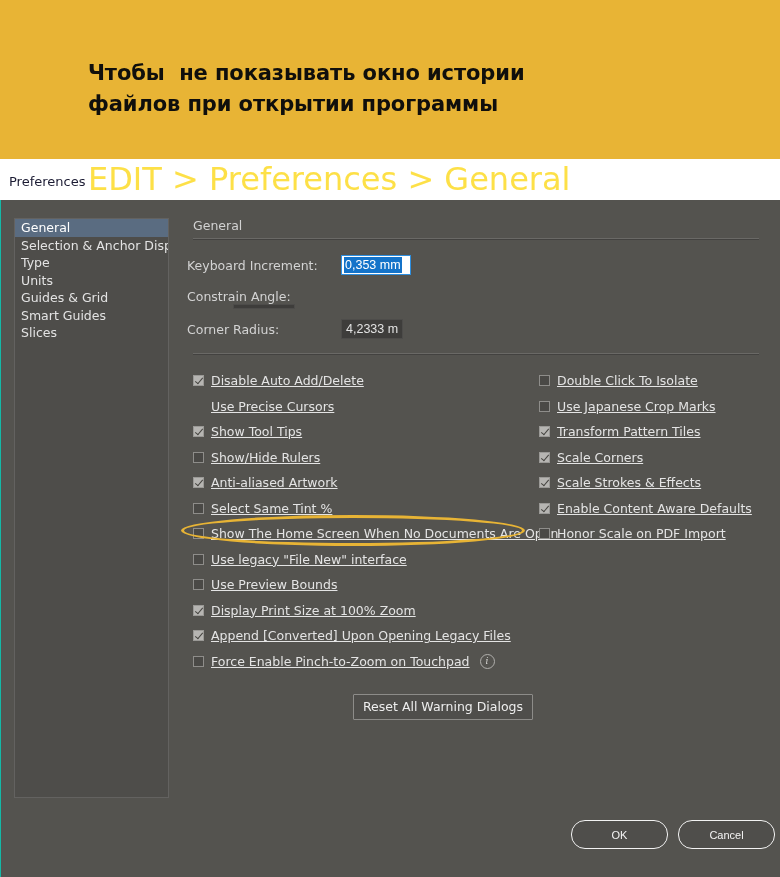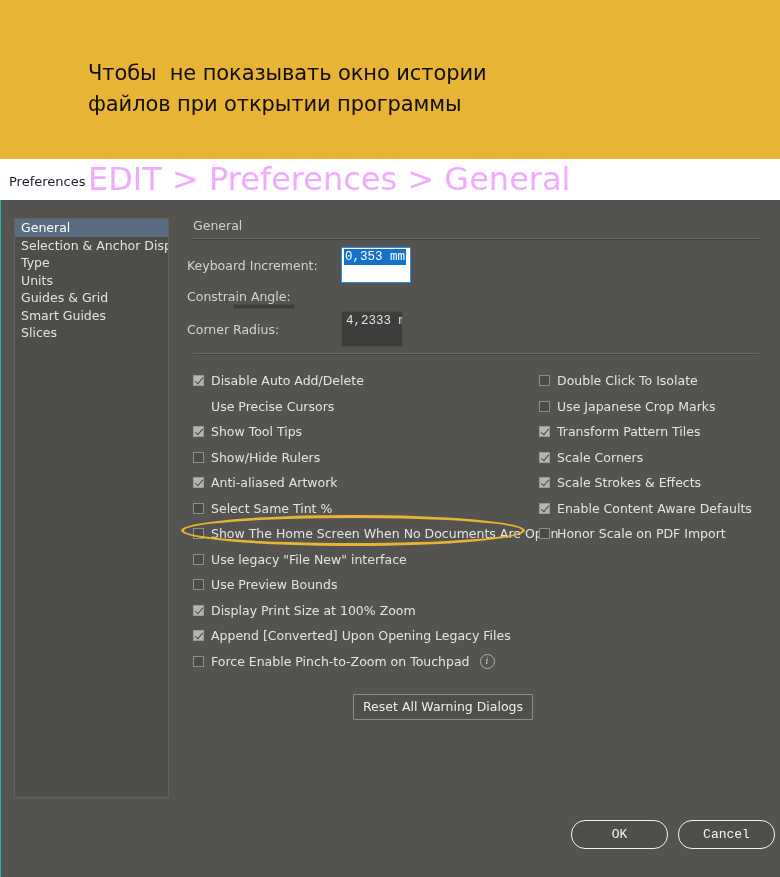--- a/index.html
+++ b/index.html
@@ -27,20 +27,21 @@
   #annotation-text {
     position: absolute;
     left: 88px;
     top: 58px;
     font-size: 21px;
     line-height: 31px;
     color: #100f0c;
     font-family: "DejaVu Sans", sans-serif;
     white-space: pre;
     letter-spacing: -0.1px;
+    font-weight: bold;
   }
 
   
   #caption-strip {
     position: absolute;
     left: 0; top: 159px;
     width: 780px;
     height: 41px;
     background: #ffffff;
     box-sizing: border-box;
@@ -51,21 +52,21 @@
     top: 174px;
     font-size: 13px;
     color: #1b1b33;
     font-family: "DejaVu Sans", sans-serif;
   }
   #caption-path {
     position: absolute;
     left: 88px;
     top: 160px;
     font-size: 32px;
-    color: #f0abfc;
+    color: #fde047;
     font-family: "DejaVu Sans", sans-serif;
     letter-spacing: 0px;
     white-space: nowrap;
   }
 
   
   #prefs-dialog {
     position: absolute;
     left: 0;
     top: 200px;
@@ -142,23 +143,23 @@
     width: 146px;
     text-align: left;
     font-size: 12.5px;
     color: #d3d3d3;
     font-family: "DejaVu Sans", sans-serif;
     padding-right: 8px;
     white-space: nowrap;
   }
   .field-input {
     font-size: 12.5px;
-    font-family: Liberation Mono, monospace;
-    box-sizing: border-box;
-    height: 36px;
+    font-family: Liberation Sans, sans-serif;
+    box-sizing: border-box;
+    height: 20px;
     line-height: 18px;
     padding: 0 4px;
     white-space: nowrap;
     overflow: hidden;
   }
   .field-input.dark {
     background: #3e3d3b;
     border: 1px solid #4d4c4a;
     color: #e2e2e2;
     width: 62px;
@@ -215,20 +216,21 @@
     transform: rotate(40deg);
   }
   .cbx-box.hidden-box {
     border-color: transparent;
     background: transparent;
   }
   .cbx-label {
     font-size: 12.5px;
     color: #e4e4e4;
     font-family: "DejaVu Sans", sans-serif;
+    text-decoration: underline;
   }
   .info-icon {
     display: inline-flex;
     align-items: center;
     justify-content: center;
     width: 13px;
     height: 13px;
     border-radius: 50%;
     border: 1px solid #b0afac;
     color: #d6d5d2;
@@ -268,22 +270,22 @@
     display: flex;
     gap: 10px;
   }
   .pill-btn {
     width: 95px;
     height: 27px;
     border-radius: 14px;
     border: 1.5px solid #f2f2f2;
     background: #4f4e4b;
     color: #f4f4f4;
-    font-size: 13px;
-    font-family: Liberation Mono, monospace;
+    font-size: 11px;
+    font-family: Liberation Sans, sans-serif;
     cursor: pointer;
     display: flex;
     align-items: center;
     justify-content: center;
   }
 
   
   #highlight-ellipse {
     position: absolute;
     left: 181px;

